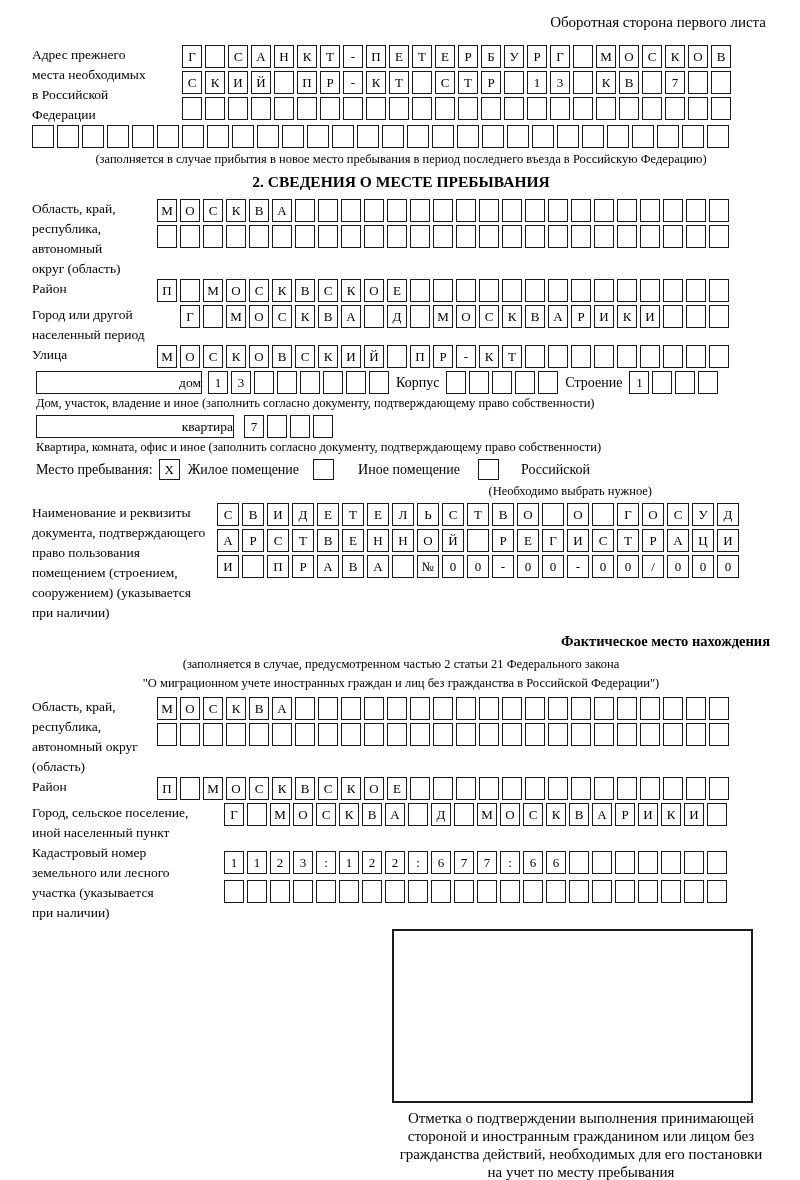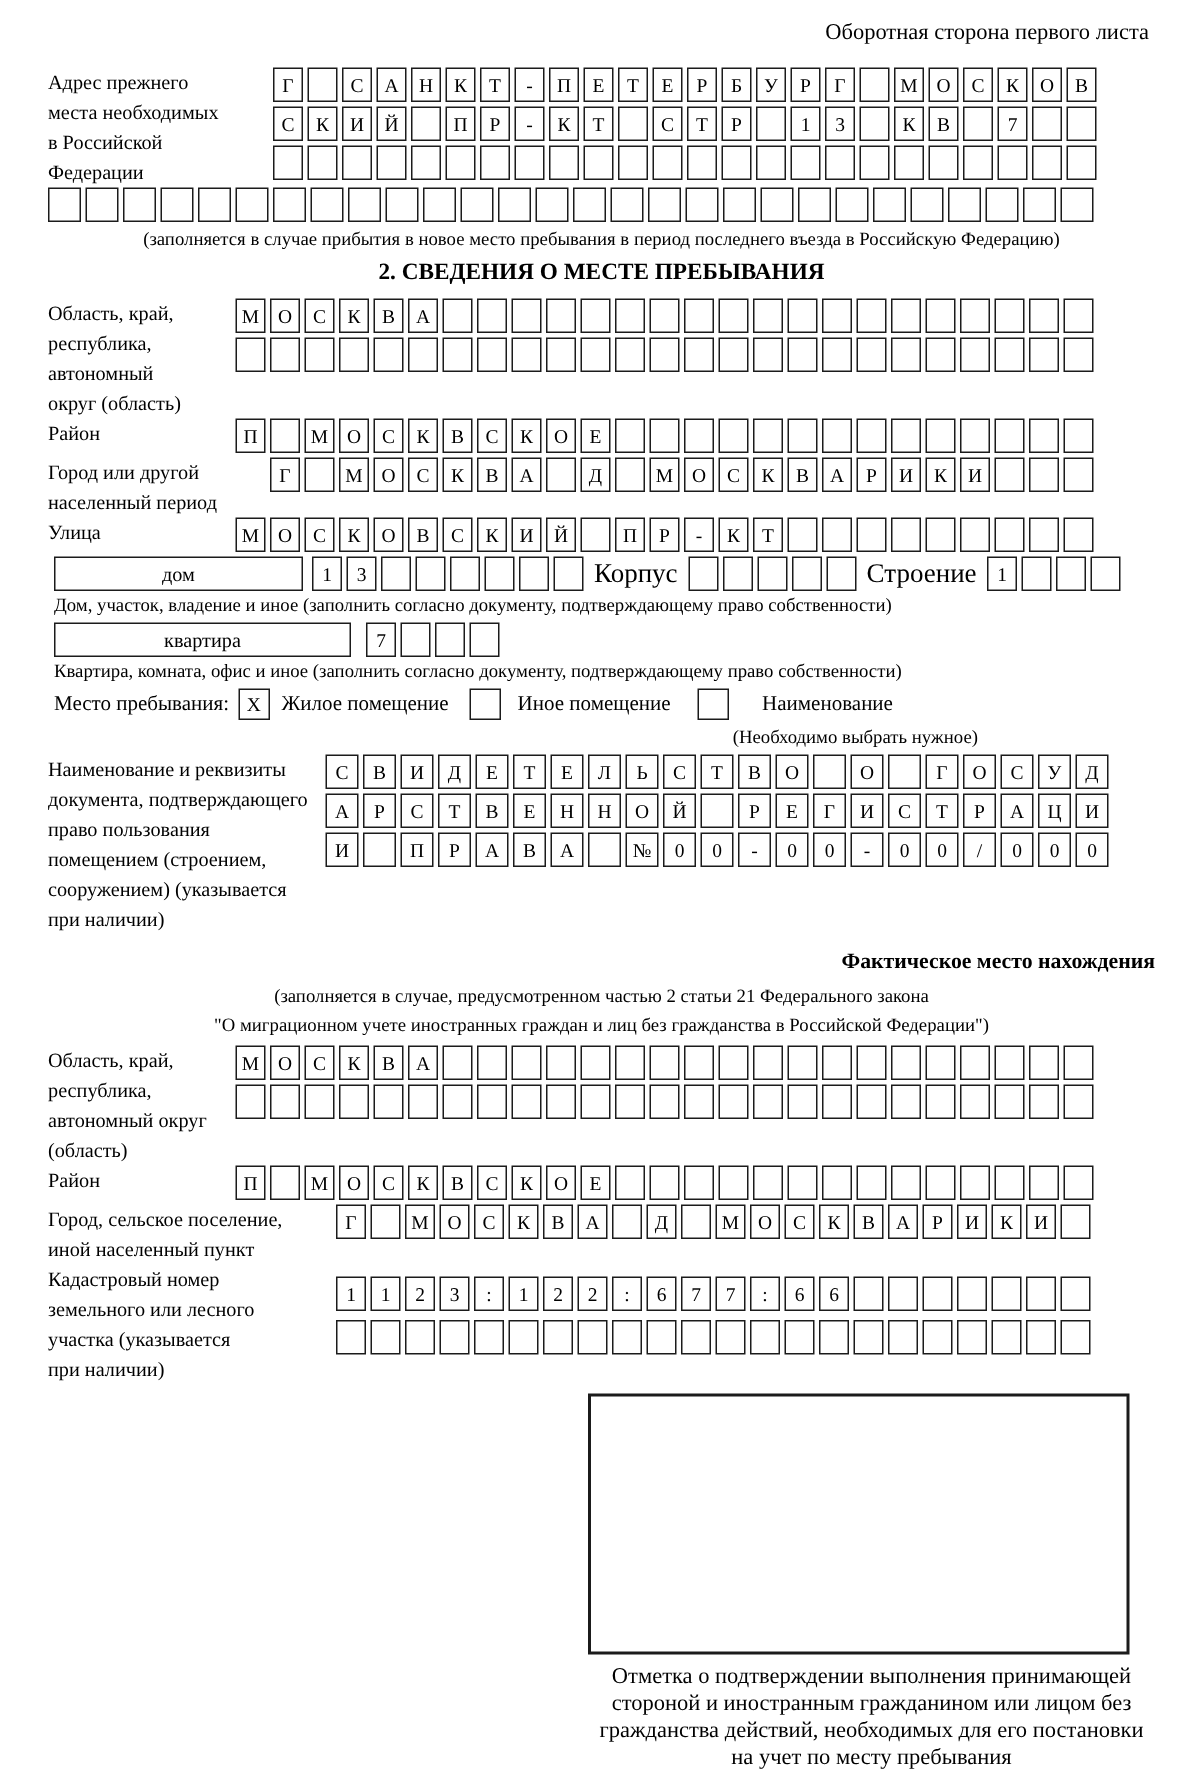--- a/index.html
+++ b/index.html
@@ -21,24 +21,24 @@
           font-size:13px; background:#fff; }
   .cells-lg .cell { width:20px; }
 
   .center-note { text-align:center; font-size:12.5px; line-height:16px; margin:3px 0 3px 0; }
   .left-note { font-size:12.5px; line-height:16px; margin:1px 0 3px 4px; }
   .section-title { text-align:center; font-weight:bold; font-size:15.5px; margin:6px 0 8px 0; }
   .fact-title { text-align:right; font-weight:bold; font-size:14.5px; margin:10px 0 6px 0; }
 
   .house-row { display:flex; align-items:center; margin-left:4px; margin-bottom:1px; }
   .box-wide { border:1.6px solid #1b1b1b; height:21px; line-height:21px;
-              text-align:center; font-size:13.5px; flex:none; background:#fff; }
+              text-align:right; font-size:13.5px; flex:none; background:#fff; }
   .box-house { width:164px; margin-right:6px; }
   .box-apt { width:196px; margin-right:10px; }
-  .inline-label { font-size:18px; margin:0 7px; flex:none; }
+  .inline-label { font-size:14px; margin:0 7px; flex:none; }
 
   .stay-row { display:flex; align-items:center; margin-left:4px; margin-top:4px; font-size:14px; }
   .checkbox { width:19px; height:19px; border:1.6px solid #1b1b1b; text-align:center;
               line-height:19px; font-size:13px; flex:none; background:#fff; }
   .stay-note { width:620px; text-align:right; font-size:12.5px; margin-top:4px;font-family:Liberation Serif, serif; }
 
   .mt4 { margin-top:4px; } .mt6 { margin-top:6px; }
   .offset-rows { margin-top:8px; }
 
   .stamp-wrap { margin-left:360px; margin-top:6px; width:378px; }
@@ -368,23 +368,23 @@
         <span class="cell"></span>
       </div>
   </div>
   <div class="left-note">Квартира, комната, офис и иное (заполнить согласно документу, подтверждающему право собственности)</div>
 
   <div class="stay-row">
     <span>Место пребывания:</span>
     <span class="checkbox" style="margin-left:6px">X</span>
     <span style="margin-left:8px">Жилое помещение</span>
     <span class="checkbox" style="margin-left:14px"></span>
-    <span style="margin-left:11px">Иное помещение</span>
+    <span style="margin-left:24px">Иное помещение</span>
     <span class="checkbox" style="margin-left:18px"></span>
-    <span style="margin-left:22px">Наименование</span>
+    <span style="margin-left:22px">Российской</span>
   </div>
   <div class="stay-note">(Необходимо выбрать нужное)</div>
 
   <div class="form-row mt4">
     <div class="row-label w185">Наименование и реквизиты
 документа, подтверждающего
 право пользования
 помещением (строением,
 сооружением) (указывается
 при наличии)</div>

